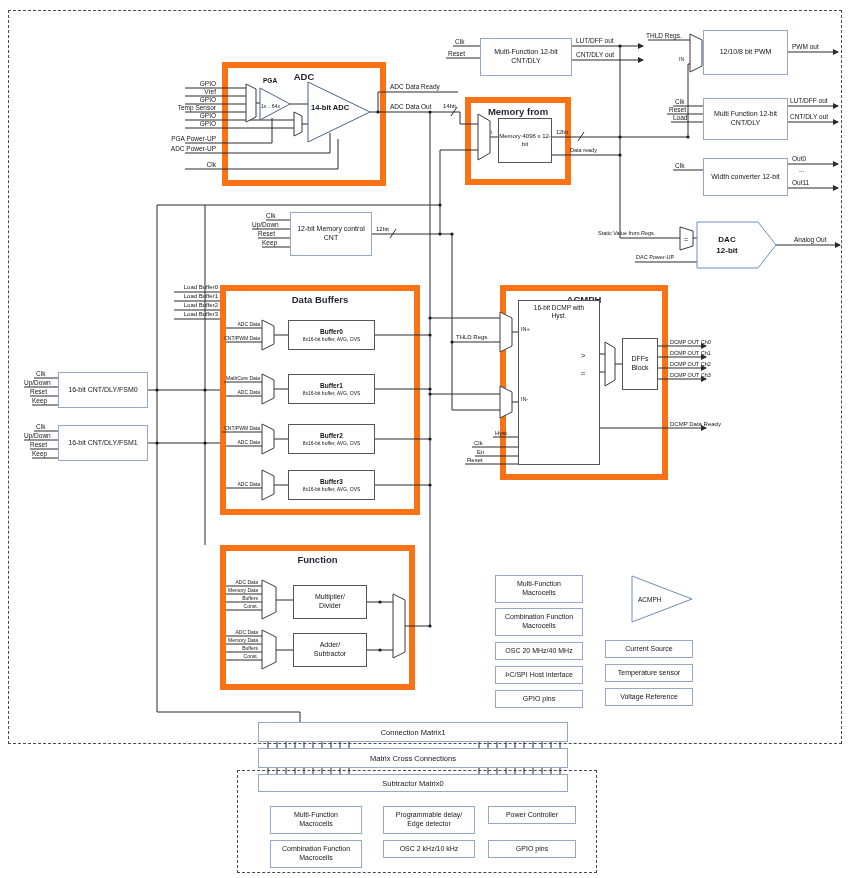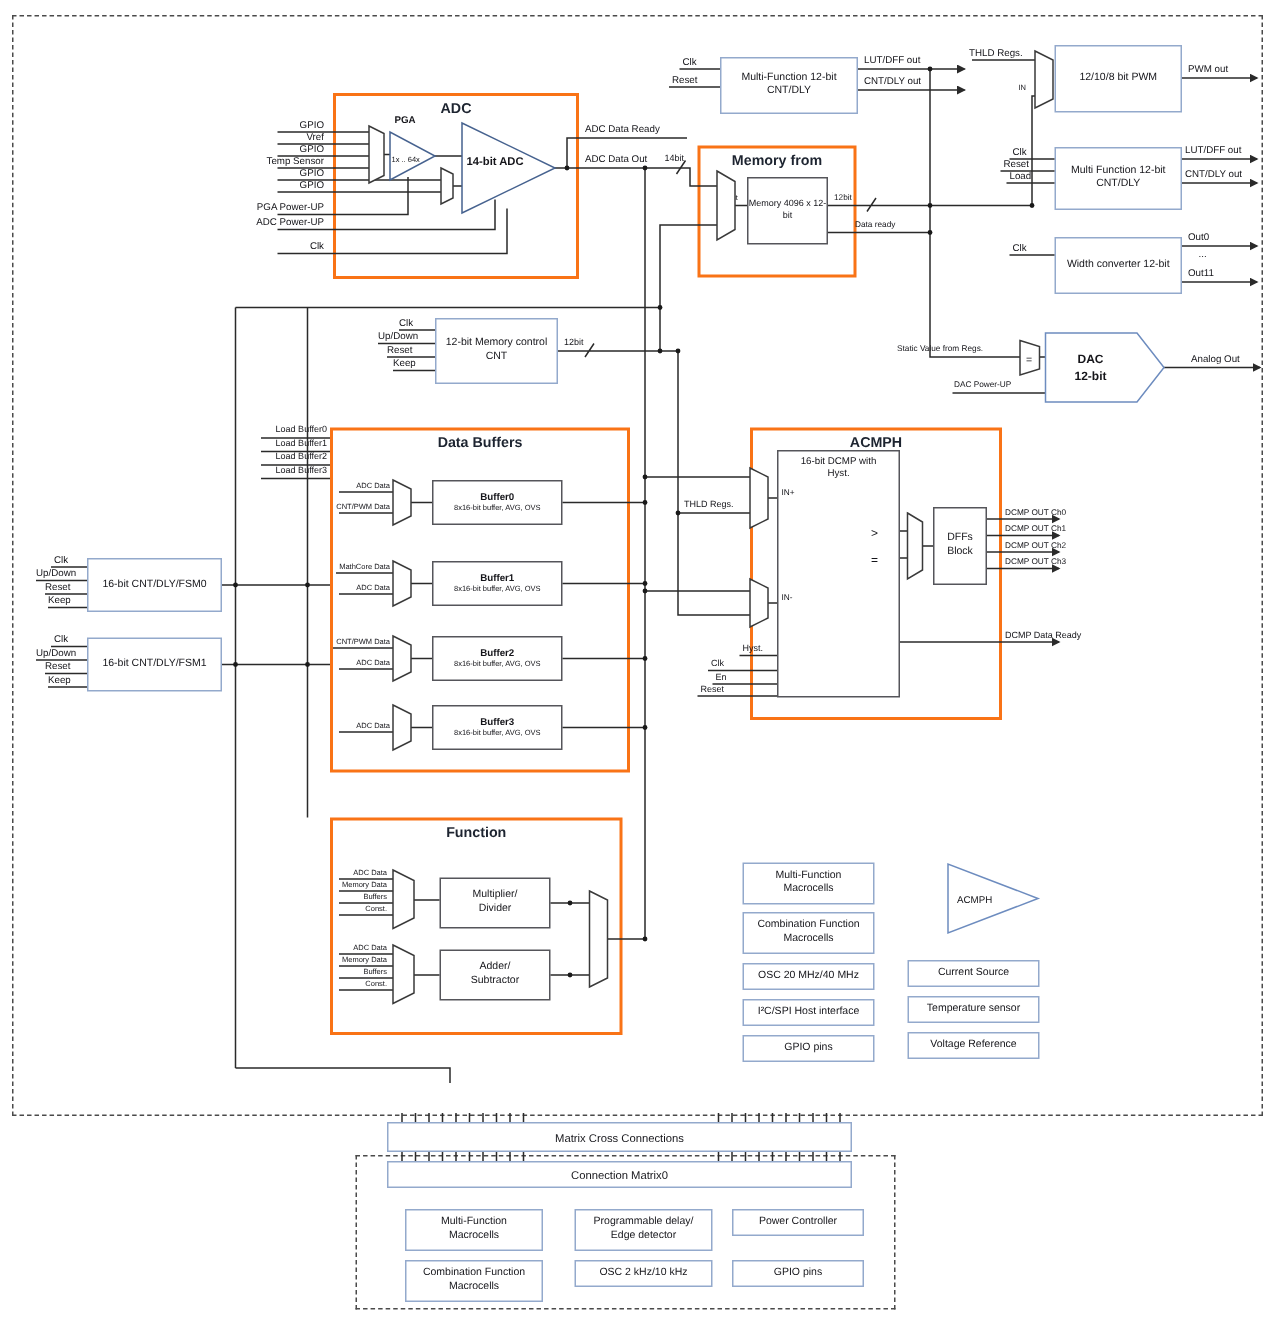--- a/index.html
+++ b/index.html
@@ -1,20 +1,20 @@
 <!DOCTYPE html>
 <html><head>
 <meta charset="utf-8">
 <style>
   * { margin:0; padding:0; box-sizing:border-box; }
   html,body { background:#fff; }
   #canvas { position:relative; width:850px; height:878px; background:#fff;
             font-family:"Liberation Sans",sans-serif; color:#15151a; overflow:hidden; }
   .outer { position:absolute; border:1px dashed #4a4a4a; background:transparent; }
-  .blk { position:absolute; border:2px solid #f97316; background:transparent; }
+  .blk { position:absolute; border:6px solid #f97316; background:transparent; }
   .blk-title { position:absolute; top:3px; left:0; width:100%; text-align:center;
                font-size:9.5px; font-weight:600; color:#1d2430; }
   .bluebox { position:absolute; border:1px solid #93a9cc; background:#fff; display:flex;
              align-items:center; justify-content:center; text-align:center; font-size:7px;
              line-height:1.25; padding:2px 6px; }
   .box { position:absolute; border:1px solid #55555a; background:#fff; display:flex;
          flex-direction:column; align-items:center; justify-content:center; text-align:center;
          font-size:7px; line-height:1.25; }
   .bar { position:absolute; border:1px solid #93a9cc; background:#fff; display:flex;
          align-items:center; justify-content:center; font-size:7.5px; }
@@ -182,22 +182,23 @@
 
   <div class="bluebox" style="left:495px;top:575px;width:88px;height:28px;">Multi-Function Macrocells</div>
   <div class="bluebox" style="left:495px;top:608px;width:88px;height:28px;">Combination Function Macrocells</div>
   <div class="bluebox" style="left:495px;top:642px;width:88px;height:18px;">OSC 20 MHz/40 MHz</div>
   <div class="bluebox" style="left:495px;top:666px;width:88px;height:18px;">I²C/SPI Host interface</div>
   <div class="bluebox" style="left:495px;top:690px;width:88px;height:18px;">GPIO pins</div>
   <div class="bluebox" style="left:605px;top:640px;width:88px;height:18px;">Current Source</div>
   <div class="bluebox" style="left:605px;top:664px;width:88px;height:18px;">Temperature sensor</div>
   <div class="bluebox" style="left:605px;top:688px;width:88px;height:18px;">Voltage Reference</div>
 
+  <div class="bar" style="left:258px;top:722px;width:310px;height:20px;">Connection Matrix1</div>
   <div class="bar" style="left:258px;top:748px;width:310px;height:20px;">Matrix Cross Connections</div>
-  <div class="bar" style="left:258px;top:774px;width:310px;height:18px;">Connection Matrix0</div>
+  <div class="bar" style="left:258px;top:774px;width:310px;height:18px;">Subtractor Matrix0</div>
 
   <div class="bluebox" style="left:270px;top:806px;width:92px;height:28px;">Multi-Function Macrocells</div>
   <div class="bluebox" style="left:270px;top:840px;width:92px;height:28px;">Combination Function Macrocells</div>
   <div class="bluebox" style="left:383px;top:806px;width:92px;height:28px;">Programmable delay/ Edge detector</div>
   <div class="bluebox" style="left:383px;top:840px;width:92px;height:18px;">OSC 2 kHz/10 kHz</div>
   <div class="bluebox" style="left:488px;top:806px;width:88px;height:18px;">Power Controller</div>
   <div class="bluebox" style="left:488px;top:840px;width:88px;height:18px;">GPIO pins</div>
 
   <svg id="wires" width="850" height="878" viewBox="0 0 850 878">
     <defs>

